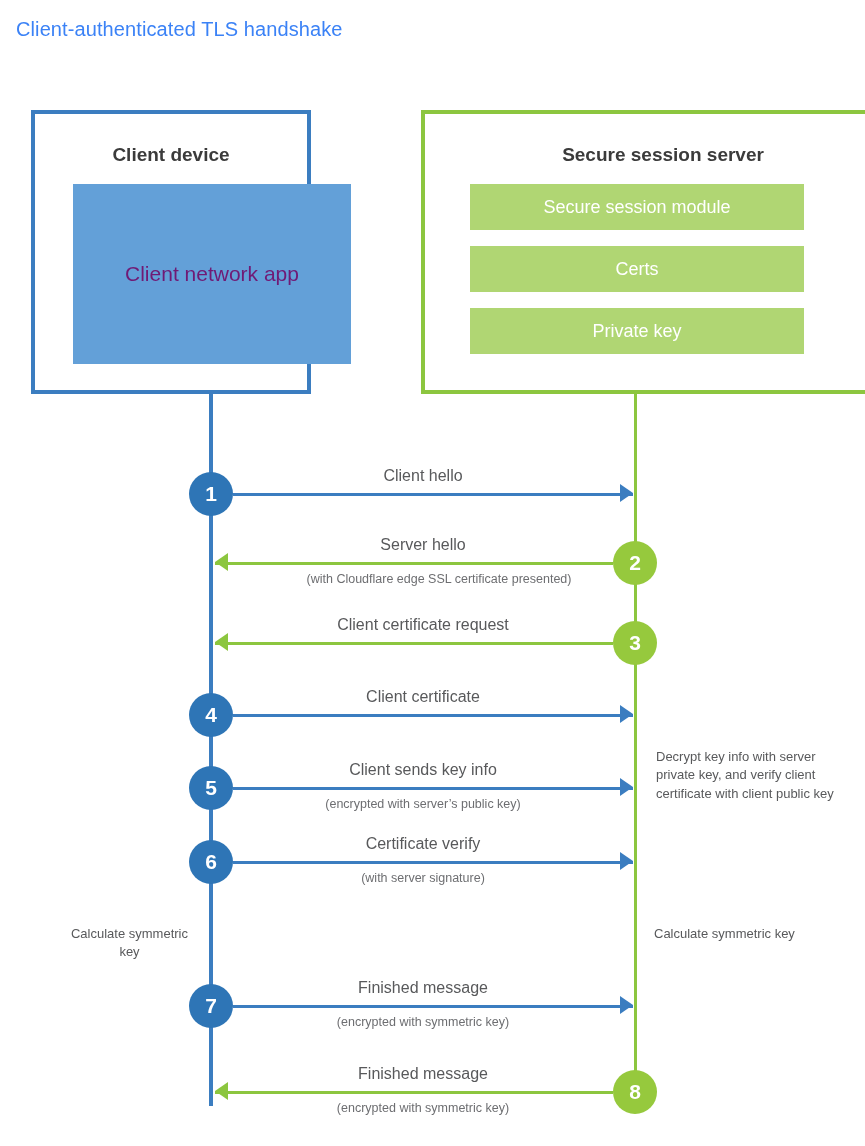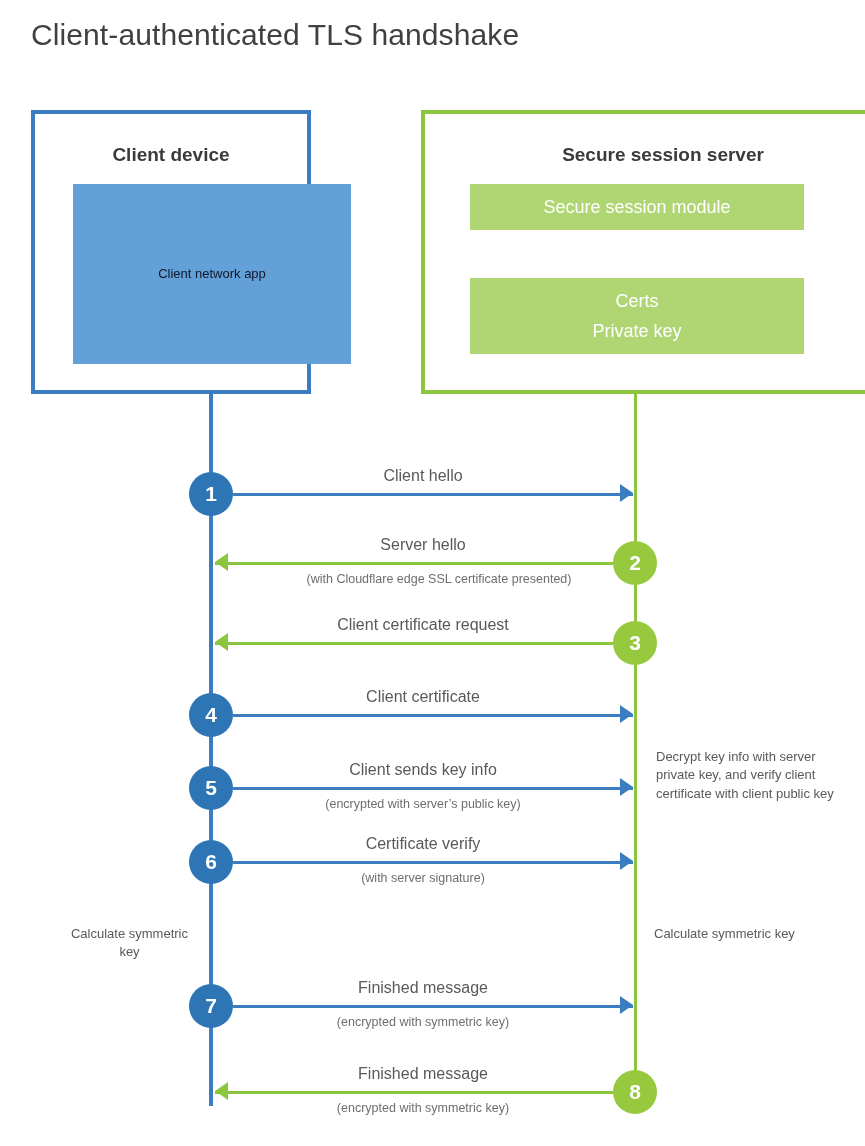--- a/index.html
+++ b/index.html
@@ -5,46 +5,46 @@
   html,body{margin:0;padding:0;}
   body{
     width:865px;height:1146px;background:#ffffff;
     font-family:"Liberation Sans", sans-serif;
     color:#58595b;overflow:hidden;position:relative;
   }
   #stage{position:absolute;left:0;top:0;width:865px;height:1146px;}
 
   
   .page-title{
-    position:absolute;left:31px;top:18px;
-    font-size:30px;font-weight:400;color:#404040;
+    position:absolute;left:16px;top:18px;
+    font-size:20px;font-weight:400;color:#3b82f6;
     letter-spacing:.1px;white-space:nowrap;
   }
 
   
   .party-box{position:absolute;background:#fff;box-sizing:border-box;}
   .party-box.client{left:31px;top:110px;width:280px;height:284px;border:4px solid #3b7dc0;}
   .party-box.server{left:421px;top:110px;width:484px;height:284px;border:4px solid #8CC63F;}
   .party-title{
     position:absolute;left:0;right:0;top:30px;text-align:center;
     font-size:19px;font-weight:700;color:#3b3b3b;
   }
   .client-app{
     position:absolute;left:38px;top:70px;width:278px;height:180px;
-    background:#63A0D8;color:#0f172a;font-size:13px;
+    background:#63A0D8;color:#701a75;font-size:21px;
     display:flex;align-items:center;justify-content:center;text-align:right;
     line-height:1.35;
   }
   .server-item{
     position:absolute;left:45px;width:334px;height:46px;
     background:#B0D673;color:#fff;font-size:18px;
     display:flex;align-items:center;justify-content:center;text-align:center;
   }
   .server-item.i0{top:70px;}
-  .server-item.i1{top:132px;margin-top:32px;}
+  .server-item.i1{top:132px;}
   .server-item.i2{top:194px;}
 
   
   .lifeline{position:absolute;}
   .lifeline.client{left:209px;top:394px;width:4px;height:712px;background:#3b7dc0;}
   .lifeline.server{left:634px;top:394px;width:3px;height:700px;background:#8CC63F;}
 
   
   .step-circle{
     position:absolute;width:44px;height:44px;border-radius:50%;

